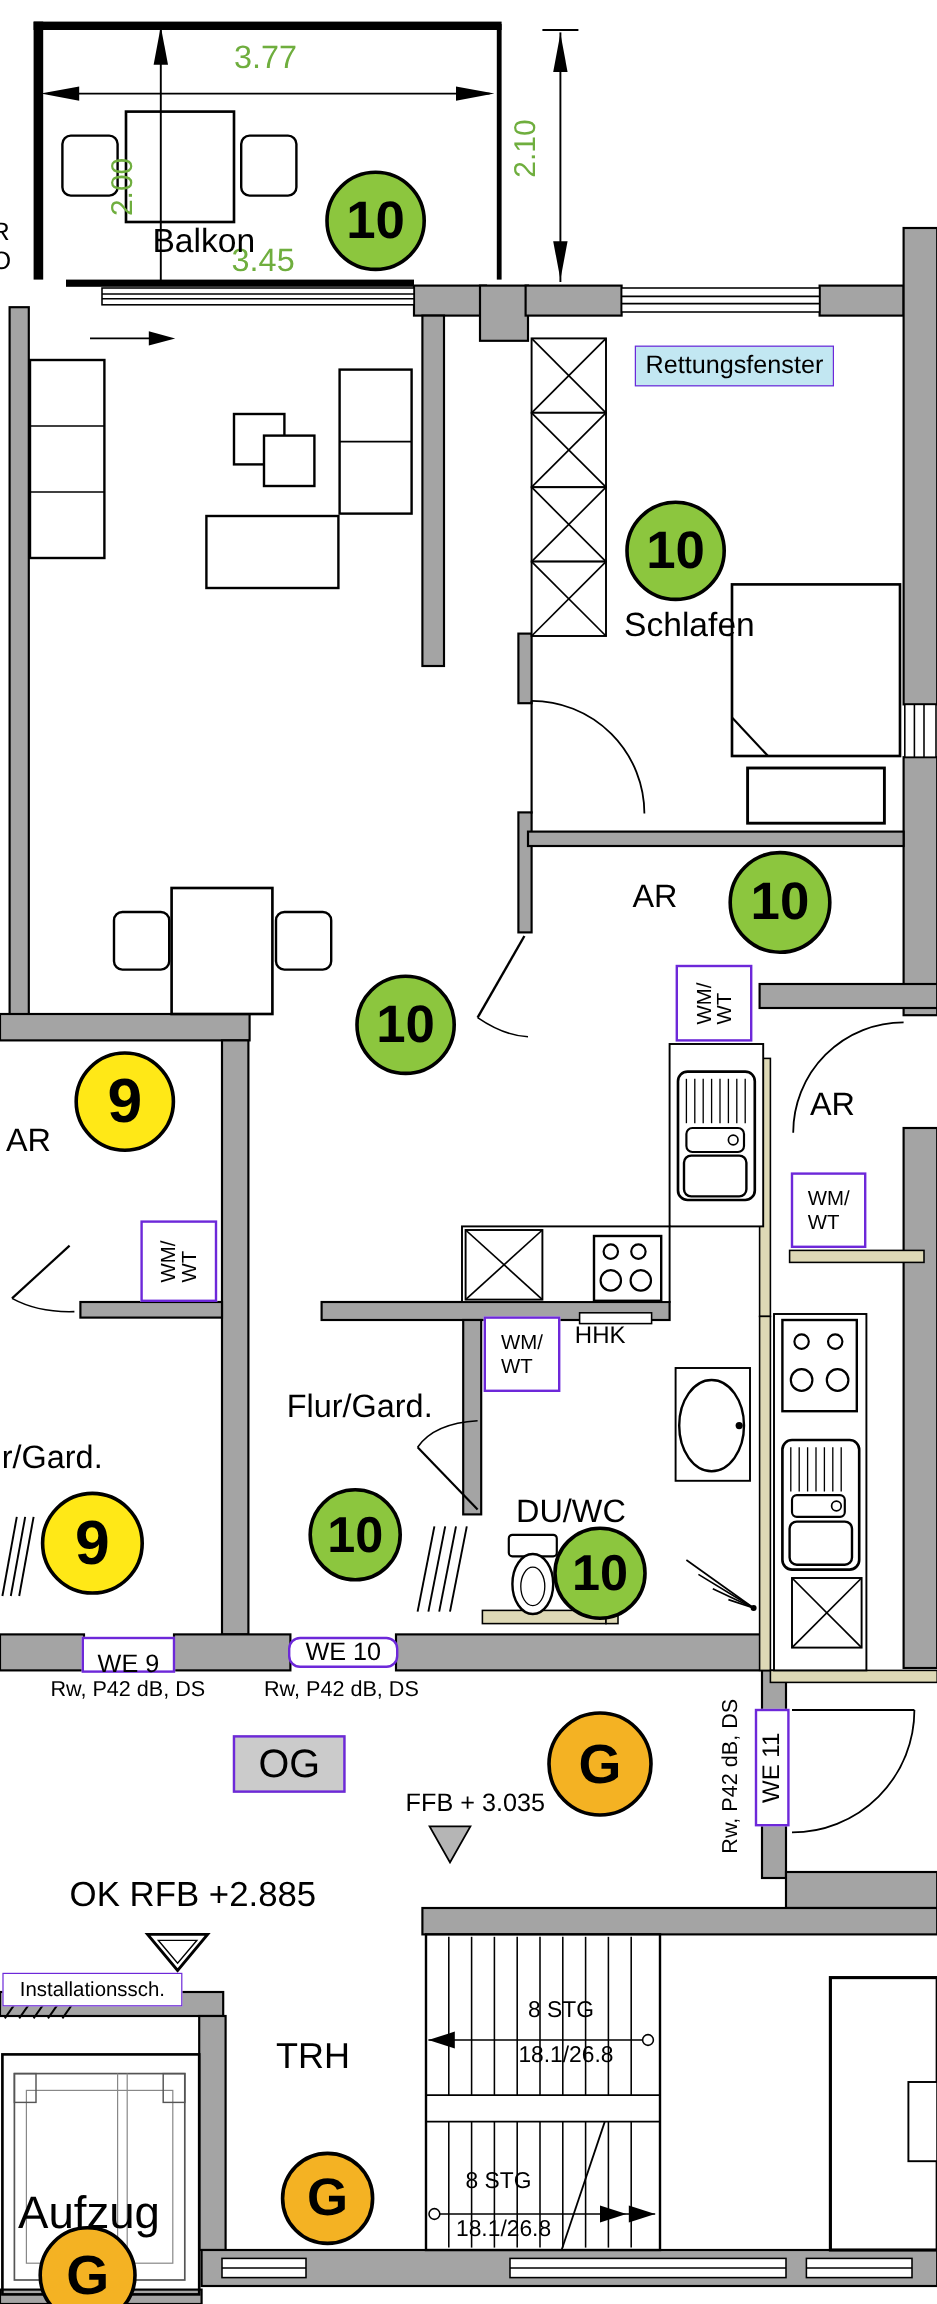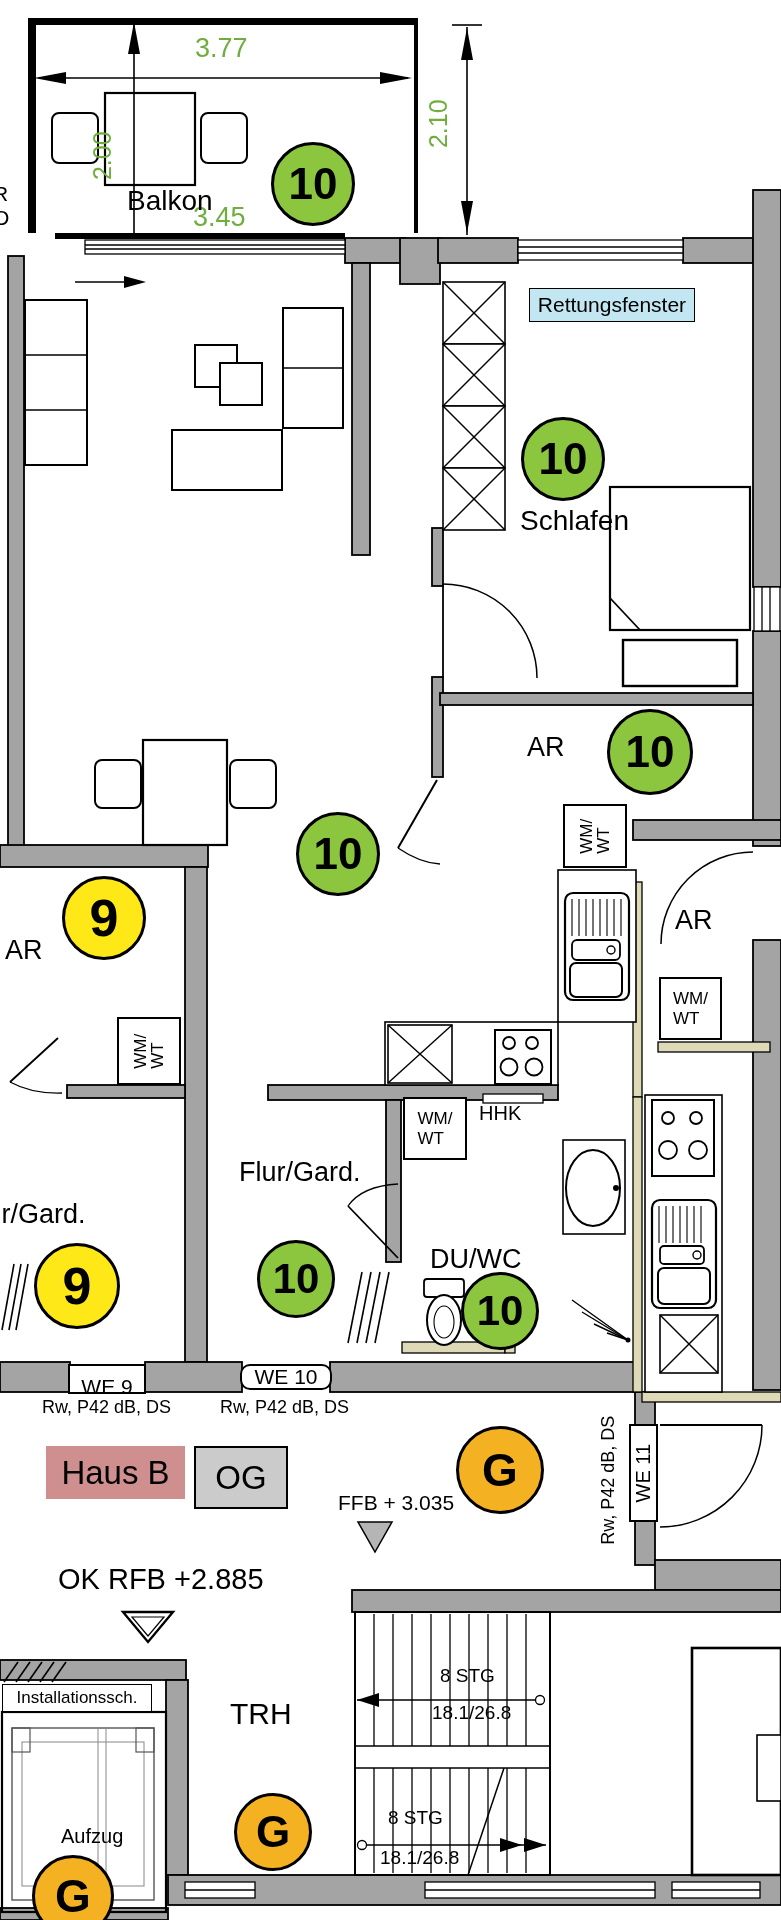--- a/index.html
+++ b/index.html
@@ -7,21 +7,21 @@
         font-family:"Liberation Sans",sans-serif;color:#000;}
   #plan svg{position:absolute;left:0;top:0;}
   .lbl{position:absolute;white-space:nowrap;line-height:1.05;}
   .dim{color:#6fae3e;font-size:27px;}
   .room{font-size:27px;}
   .circ{position:absolute;border-radius:50%;border:3px solid #000;display:flex;
         align-items:center;justify-content:center;font-weight:600;box-sizing:border-box;}
   .g10{background:#8cc63e;font-size:44px;}
   .y9{background:#ffe817;font-size:52px;}
   .gor{background:#f4b223;font-size:46px;}
-  .boxlbl{position:absolute;background:#fff;border:2px solid #000000;display:flex;
+  .boxlbl{position:absolute;background:#fff;border:2px solid #6d28d9;display:flex;
         align-items:center;justify-content:center;box-sizing:border-box;}
   .vwrap{position:absolute;display:flex;align-items:center;justify-content:center;box-sizing:border-box;}
   .vin{transform:rotate(-90deg);white-space:nowrap;text-align:left;line-height:1.02;}
   .wm{font-size:17px;}
   .small{font-size:18px;}
 </style>
 </head>
 <body>
 
 <div id="plan">
@@ -360,44 +360,41 @@
 
   <div class="boxlbl" style="left:68px;top:1364px;width:78px;height:30px;">
     <span style="font-size:21px;margin-top:15px;">WE 9</span>
   </div>
   <div class="boxlbl" style="left:240px;top:1364px;width:92px;height:26px;border-radius:10px;">
     <span style="font-size:21px;">WE 10</span>
   </div>
   <span class="lbl small" style="left:42px;top:1398px;">Rw, P42 dB, DS</span>
   <span class="lbl small" style="left:220px;top:1398px;">Rw, P42 dB, DS</span>
 
-  <div class="boxlbl" style="left:46px;top:1446px;width:139px;height:53px;background:#d08f8f;border:none;">
-    <span style="font-size:33px;">Haus B</span>
-  </div>
-  <div class="boxlbl" style="left:194px;top:1446px;width:94px;height:63px;background:#cbcbcb;border-width:2.5px;">
+  <div class="boxlbl" style="left:194px;top:1446px;width:94px;height:48px;background:#cbcbcb;border-width:2.5px;">
     <span style="font-size:33px;">OG</span>
   </div>
   <span class="lbl" style="left:58px;top:1564px;font-size:29px;">OK RFB +2.885</span>
   <span class="lbl" style="left:338px;top:1492px;font-size:21px;">FFB + 3.035</span>
 
   <div class="circ gor" style="left:456px;top:1426px;width:88px;height:88px;">G</div>
 
   <div class="vwrap" style="left:592px;top:1405px;width:34px;height:150px;">
     <span class="vin small">Rw, P42 dB, DS</span>
   </div>
   <div class="boxlbl" style="left:629px;top:1424px;width:29px;height:98px;">
     <span class="vin" style="font-size:20px;">WE 11</span>
   </div>
 
-  <div class="boxlbl" style="left:2px;top:1684px;width:150px;height:28px;border-width:1.6px;">
+  <div class="boxlbl" style="left:2px;top:1644px;width:150px;height:28px;border-width:1.6px;">
     <span style="font-size:17px;">Installationssch.</span>
   </div>
   <span class="lbl" style="left:230px;top:1698px;font-size:30px;">TRH</span>
   <div class="circ gor" style="left:234px;top:1793px;width:78px;height:78px;font-size:44px;">G</div>
-  <span class="lbl" style="left:15px;top:1826px;font-size:20px;margin-left:46px;">Aufzug</span>
+  <span class="lbl" style="left:15px;top:1826px;font-size:38px;">Aufzug</span>
   <div class="circ gor" style="left:32px;top:1855px;width:82px;height:82px;">G</div>
 
   <span class="lbl" style="left:440px;top:1666px;font-size:19px;">8 STG</span>
   <span class="lbl" style="left:432px;top:1703px;font-size:19px;">18.1/26.8</span>
   <span class="lbl" style="left:388px;top:1808px;font-size:19px;">8 STG</span>
   <span class="lbl" style="left:380px;top:1848px;font-size:19px;">18.1/26.8</span>
 
 </div>
 
 </body></html>

